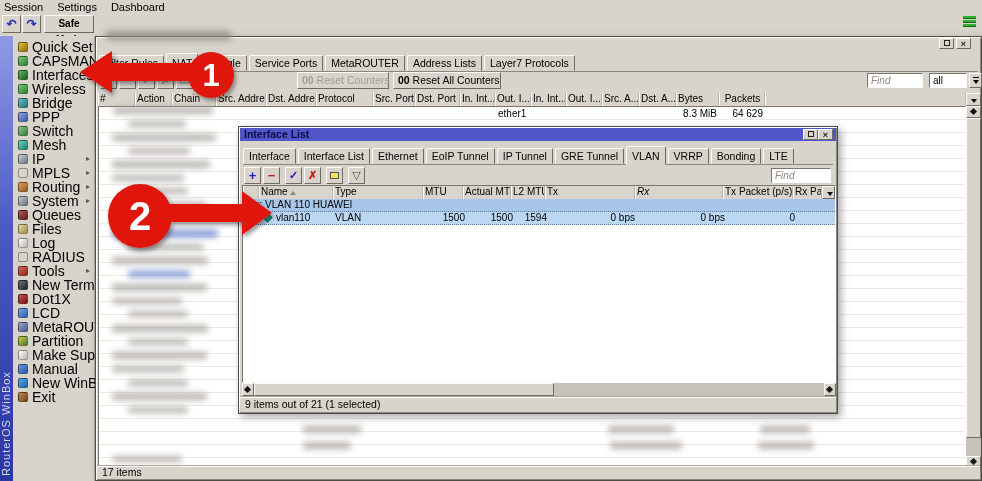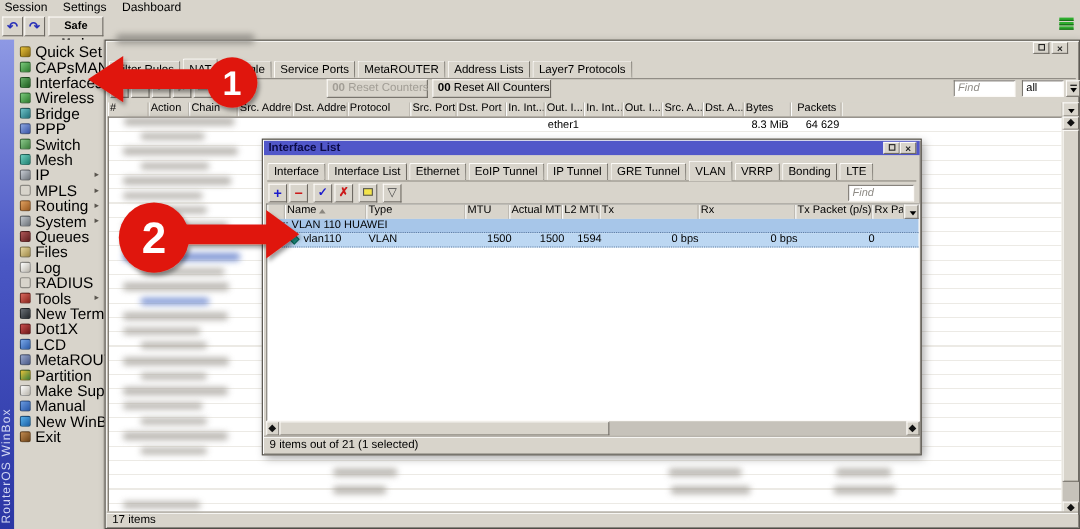--- a/index.html
+++ b/index.html
@@ -339,21 +339,21 @@
 
   <div class="abs sunken" style="left:3px; top:58px; width:594px; height:198px; background:#fff;">
     <div class="thead" style="left:0; top:0; width:579px;">
       <div class="th" style="width:16px;"></div>
       <div class="th" style="width:74px;"><span>Name</span><span class="sort-asc"></span></div>
       <div class="th" style="width:90px;">Type</div>
       <div class="th" style="width:40px;">MTU</div>
       <div class="th" style="width:48px;">Actual MTU</div>
       <div class="th" style="width:34px;">L2 MTU</div>
       <div class="th" style="width:90px;">Tx</div>
-      <div class="th" style="width:88px;">Rx</div>
+      <div class="th" style="width:88px;font-style:italic;">Rx</div>
       <div class="th" style="width:70px;">Tx Packet (p/s)</div>
       <div class="th" style="flex:1;">Rx Pack</div>
     </div>
     <div class="cornerbtn raised" style="left:579px; top:0; width:13px;"></div>
 
     <div class="abs sel1 dotted-b" style="left:0; top:13px; width:592px; height:13px;">
       <div class="rowline" style="left:11px; top:0; width:320px; font-size:10px;">;;; VLAN 110 HUAWEI</div>
     </div>
 
     <div class="abs sel2 dotted-b" style="left:0; top:26px; width:592px; height:13px;">

